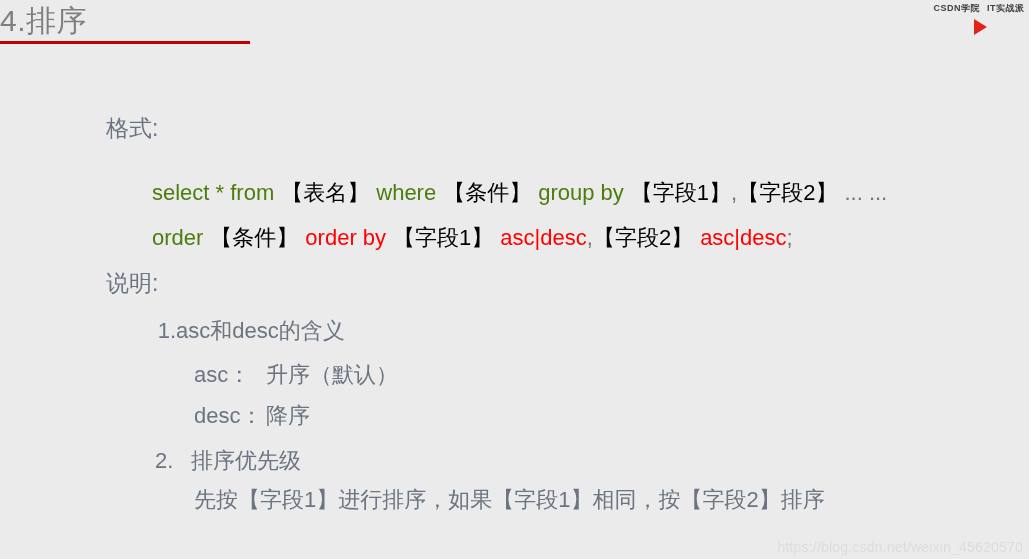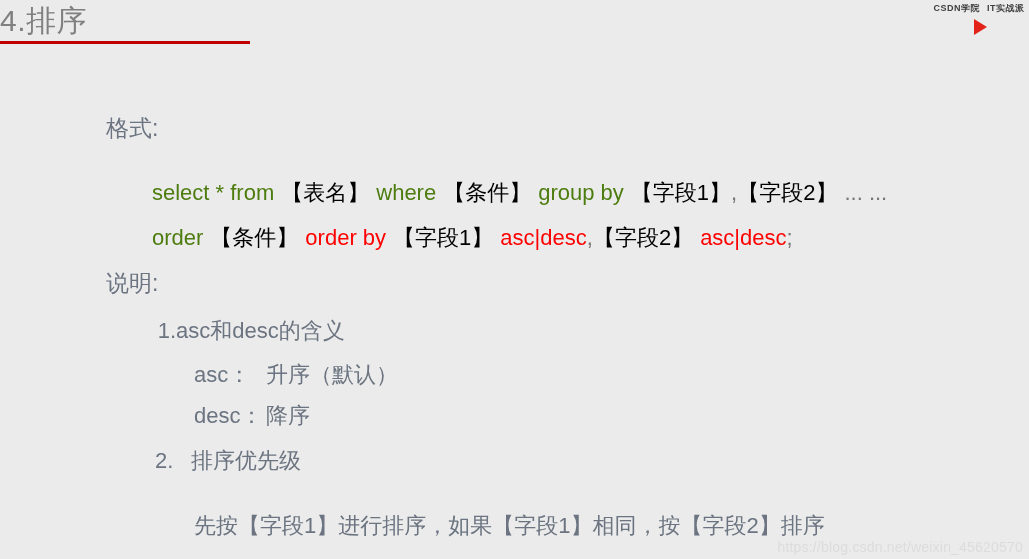--- a/index.html
+++ b/index.html
@@ -121,21 +121,21 @@
   .item-1 { left: 140px; top: 316px; text-align: right; }
   .item-2 { left: 155px; top: 446px; }
   .num-idx { display: inline-block; width: 36px; }
 
   .sub-line {
     font-size: 22px;
     color: #6b7480;
   }
   .sub-asc  { left: 194px; top: 360px; }
   .sub-desc { left: 194px; top: 401px; }
-  .sub-prio { left: 194px; top: 485px; margin-top: 26px; }
+  .sub-prio { left: 194px; top: 485px; }
   .term { display: inline-block; min-width: 72px; }
 
   
   .watermark {
     position: absolute;
     right: 6px;
     bottom: 4px;
     font-size: 14px;
     color: #dcdcdc;
     letter-spacing: 0.2px;

